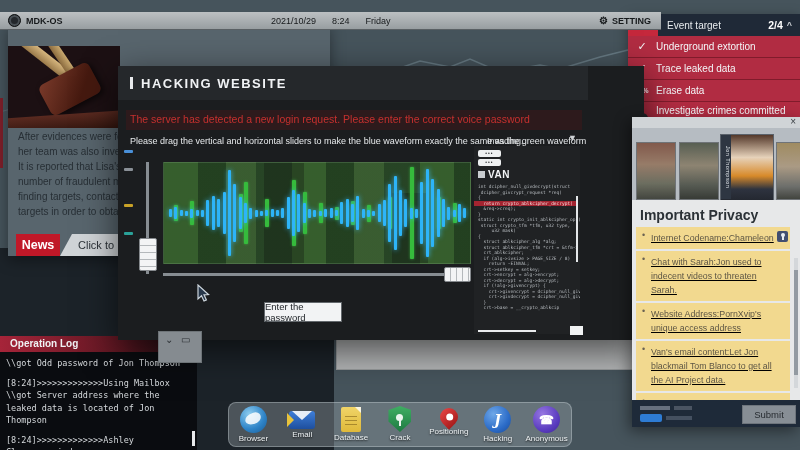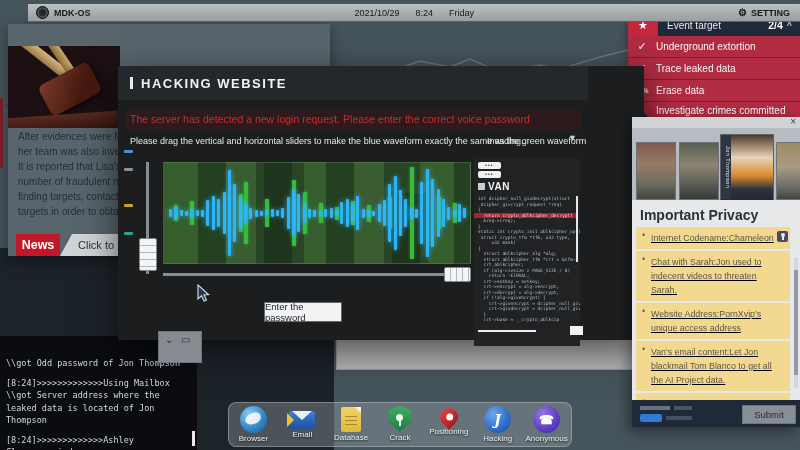--- a/index.html
+++ b/index.html
@@ -2,23 +2,23 @@
 <html><head>
 <meta charset="utf-8">
 <style>
   html,body{margin:0;padding:0;}
   body{width:800px;height:450px;position:relative;overflow:hidden;
        background:#46545c;font-family:"Liberation Sans",sans-serif;
        -webkit-font-smoothing:antialiased;}
   .abs{position:absolute;}
 
   
-  #topbar{left:0;top:4px;width:772px;height:17px;z-index:8;
+  #topbar{left:0;top:12px;width:661px;height:17px;z-index:8;
     background:linear-gradient(180deg,#bcc0c2,#989ea1);display:flex;align-items:center;
-    font-size:9px;color:#16191b;border-bottom:1px solid #5a6064;margin-left:28px;}
+    font-size:9px;color:#16191b;border-bottom:1px solid #5a6064;}
   #topbar .os{display:flex;align-items:center;gap:5px;margin-left:8px;font-weight:bold;}
   .oslogo{width:11px;height:11px;border-radius:50%;background:#24282c;border:1.5px solid #0d0f10;box-shadow:inset 0 0 0 2px #4a5156;}
   #topbar .center{flex:1;display:flex;justify-content:center;gap:16px;}
   #topbar .right{display:flex;align-items:center;gap:4px;margin-right:10px;font-weight:bold;}
   .gearglyph{font-size:10px;line-height:10px;}
 
   
   #deskline{left:0;top:17px;z-index:0;}
   #darkwin{left:0;top:248px;width:334px;height:202px;background:#1c2329;z-index:1;}
   #redstrip{left:0;top:98px;width:3px;height:70px;background:#7e1f2a;z-index:1;}
@@ -58,21 +58,21 @@
   .wbar{position:absolute;border-radius:1px;}
   .wbar.green{width:4px;background:#36bb3c;box-shadow:0 0 3px rgba(70,220,80,.6);}
   .wbar.blue{width:3px;background:#2db4f8;box-shadow:0 0 5px rgba(60,190,255,.85);}
 
   #vtrack{left:28px;top:96px;width:3px;height:112px;background:#878d92;}
   #vhandle{left:21px;top:172px;width:16px;height:31px;background:#f3f4f5 repeating-linear-gradient(180deg,transparent 0 6px,#b4b8bb 6px 7px);border:1px solid #85898d;border-radius:2px;}
   #htrack{left:45px;top:207px;width:306px;height:3px;background:#878d92;}
   #hhandle{left:326px;top:201px;width:25px;height:13px;background:#f3f4f5 repeating-linear-gradient(90deg,transparent 0 5px,#b4b8bb 5px 6px);border:1px solid #85898d;border-radius:2px;}
   #enterbtn{left:146px;top:236px;width:76px;height:18px;background:#f2f3f4;border:1px solid #63686c;color:#23272b;font-size:9.5px;display:flex;align-items:center;justify-content:center;}
 
-  #codepanel{left:356px;top:92px;width:106px;height:188px;background:#202224;overflow:hidden;}
+  #codepanel{left:356px;top:80px;width:106px;height:188px;background:#202224;overflow:hidden;}
   .vanpill{position:absolute;width:23px;height:7px;background:#eef0f1;border-radius:2px;color:#2a2d30;font-size:5px;line-height:7px;text-align:center;letter-spacing:1px;}
   #vanrow{position:absolute;left:4px;top:23px;display:flex;align-items:center;gap:3px;}
   #vansq{width:7px;height:7px;background:#c9cdd0;}
   #vantxt{color:#f2f4f6;font-weight:bold;font-size:10px;letter-spacing:.5px;}
   #codelines{position:absolute;left:4px;top:38px;width:96px;}
   .code-line{font-family:"DejaVu Sans Mono",monospace;font-size:4.5px;line-height:5.5px;color:#b7bcc0;white-space:pre;}
   .code-line.hl{background:#a32430;color:#f4d7da;margin:0 -4px;padding:0 4px;}
   #codescroll{left:458px;top:130px;width:2px;height:66px;background:#e5e8ea;}
   #codeprog{left:360px;top:264px;width:58px;height:2px;background:#eaecee;}
   #codebox{left:452px;top:260px;width:13px;height:9px;background:#f0f2f3;}
@@ -410,20 +410,23 @@
   <div id="rpfooter">
     <span class="chip1"></span>
     <span class="chip1b"></span>
     <span class="chip2"></span>
     <span class="chip2b"></span>
     <div id="submitbtn">Submit</div>
   </div>
 </div>
 
 <div id="oplog" class="abs">
+  <div id="ophead">
+    <span id="optitle">Operation Log</span>
+  </div>
   <div id="oplines">
       <div class="log-line">\\got Odd password of Jon Thompson</div>
       <div class="log-gap"></div>
       <div class="log-line">[8:24]&gt;&gt;&gt;&gt;&gt;&gt;&gt;&gt;&gt;&gt;&gt;&gt;&gt;Using Mailbox</div>
       <div class="log-line">\\got Server address where the leaked data is located of Jon Thompson</div>
       <div class="log-gap"></div>
       <div class="log-line">[8:24]&gt;&gt;&gt;&gt;&gt;&gt;&gt;&gt;&gt;&gt;&gt;&gt;&gt;Ashley Claysonreminds us</div>
     </div>
   <div id="opscroll"></div>
 </div>

